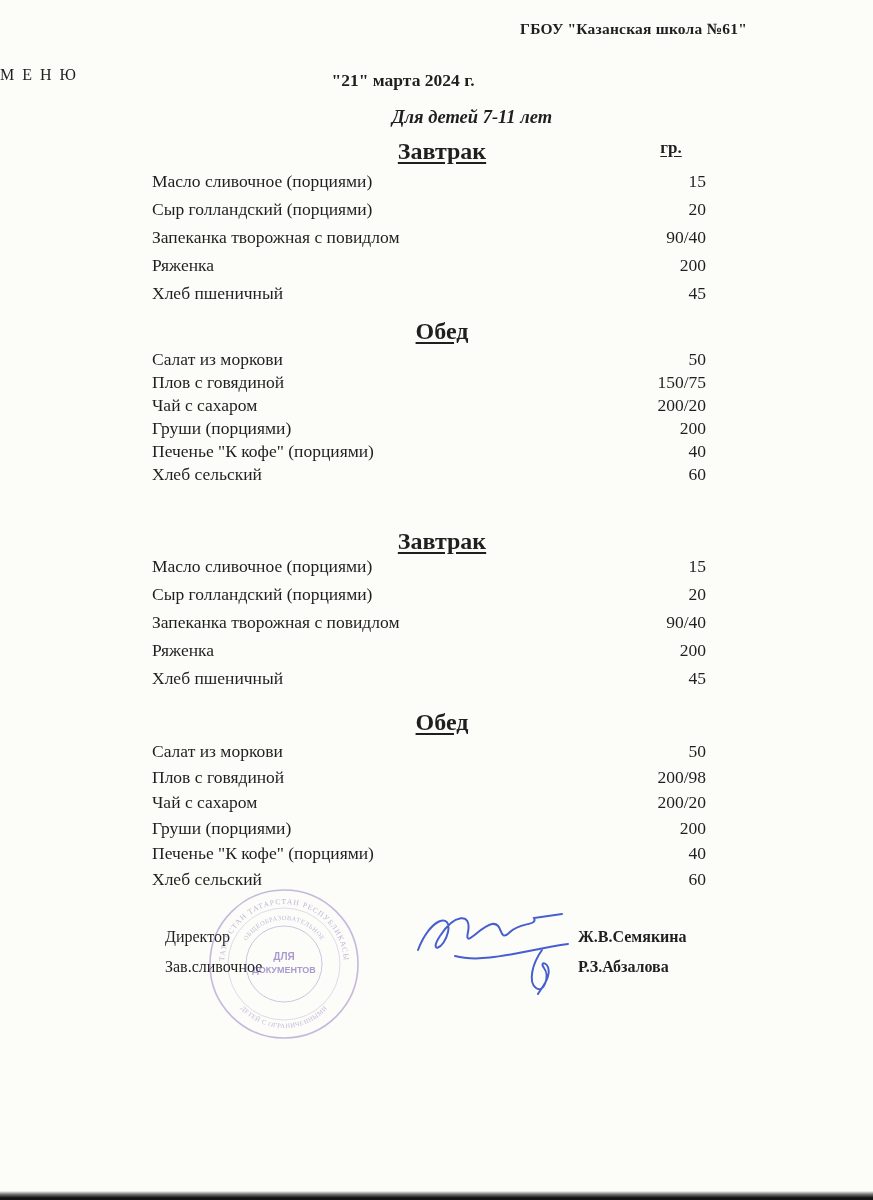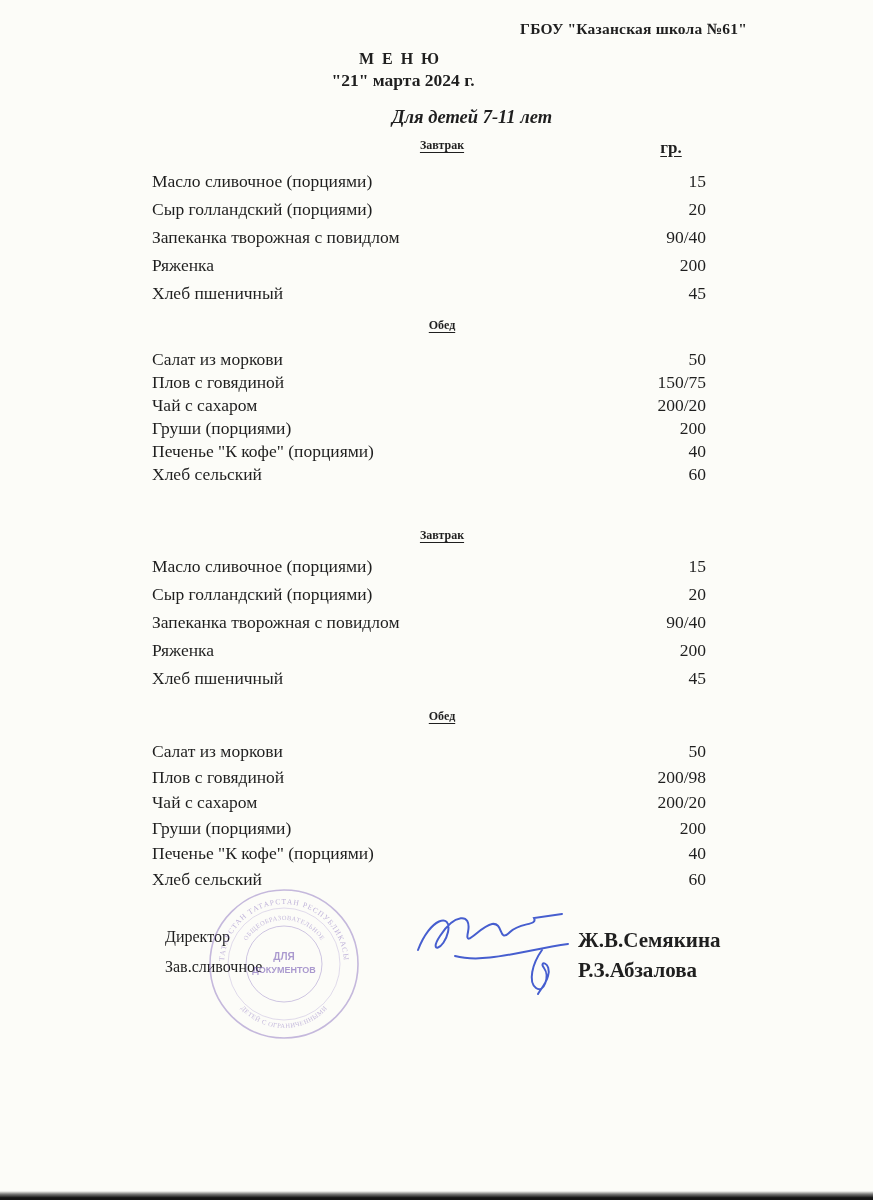--- a/index.html
+++ b/index.html
@@ -8,53 +8,53 @@
     background:#fcfcf8;
     font-family:"Liberation Serif", serif;
     color:#1f1f1f;
     overflow:hidden;
   }
   .school-header {
     position:absolute; top:20px; right:126px;
     font-weight:bold; font-size:15.5px; letter-spacing:.2px;
   }
   .doc-title {
-    position:absolute; top:50px; left:0; width:800px; text-align:center;
-    font-weight:bold; font-size:16px; letter-spacing:2px;
+    position:absolute; top:66px; left:0; width:800px; text-align:left;
+    font-weight:normal; font-size:16px; letter-spacing:2px;
   }
   .doc-date {
     position:absolute; top:70px; left:0; width:806px; text-align:center;
     font-weight:bold; font-size:17.5px;
   }
   .age-header {
     position:absolute; left:0; width:856px; text-align:center;
     font-weight:bold; font-style:italic; font-size:18.5px;margin-left:44px;
   }
   .meal-head {
     position:absolute; left:165px; width:554px; height:22px;
   }
   .meal-name {
     display:block; text-align:center;
-    font-weight:bold; font-size:12px; text-decoration:underline;
+    font-weight:bold; font-size:24px; text-decoration:underline;
     text-underline-offset:3px;
   }
   .col-h {
     position:absolute; right:0; top:0; width:96px; text-align:center;
     font-weight:bold; font-size:17px; text-decoration:underline;
     text-underline-offset:3px;
   }
   .table-block { position:absolute; left:152px; width:554px; }
   .row { display:flex; align-items:baseline; font-size:17.5px; }
   .t-loose .row { height:28px; }
   .t-tight .row { height:23px; }
   .t-mid   .row { height:25.5px; }
   .dish { flex:1; }
   .wt { width:96px; text-align:right; }
   .sig-role { position:absolute; left:165px; font-weight:normal; font-size:16px; }
-  .sig-name { position:absolute; left:578px; font-weight:bold; font-size:21px; }
+  .sig-name { position:absolute; left:578px; font-weight:bold; font-size:16px; }
   .stamp-svg { position:absolute; left:196px; top:876px; opacity:.8; }
   .sign-svg { position:absolute; left:400px; top:898px; }
   .scan-edge {
     position:absolute; left:0; right:0; bottom:0; height:9px;
     background:linear-gradient(to bottom, rgba(80,80,80,0), rgba(50,50,50,.65) 35%, #131313 75%);
   }
 </style>
 </head>
 <body>
 

